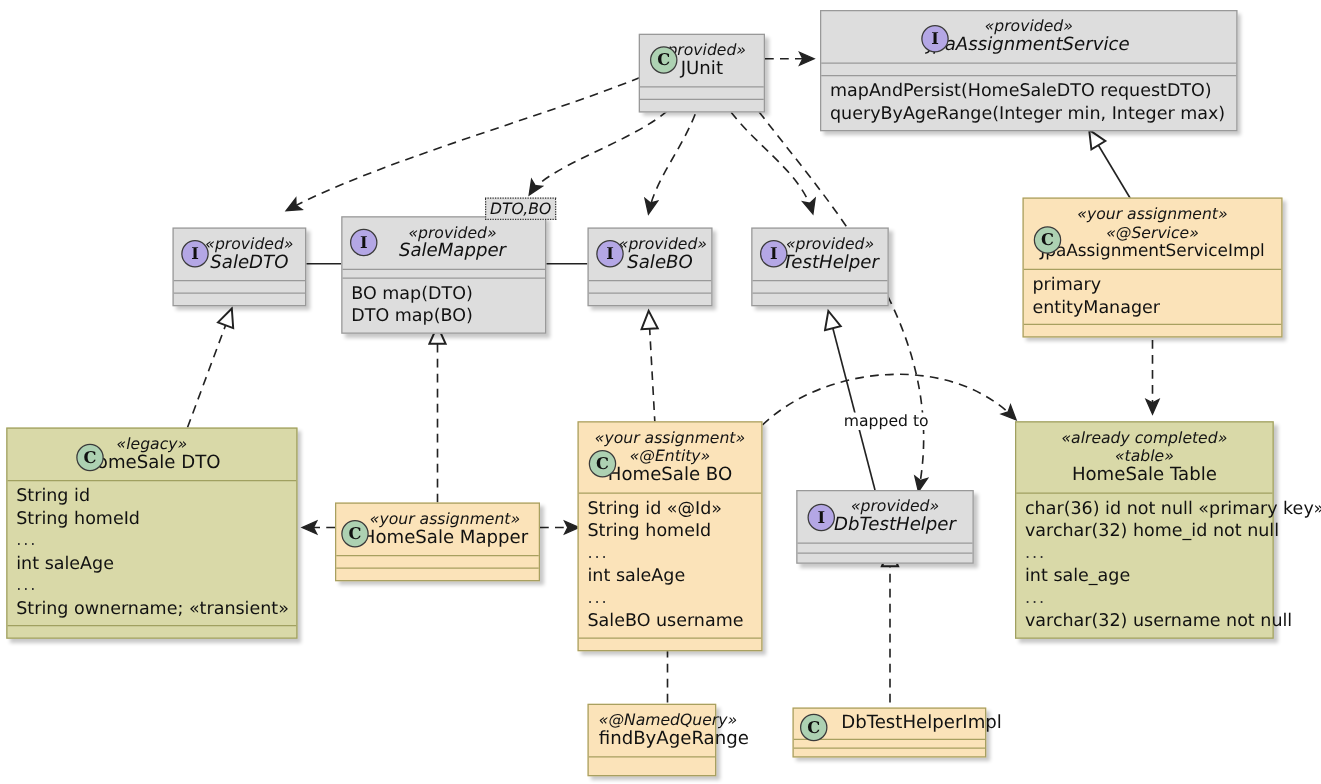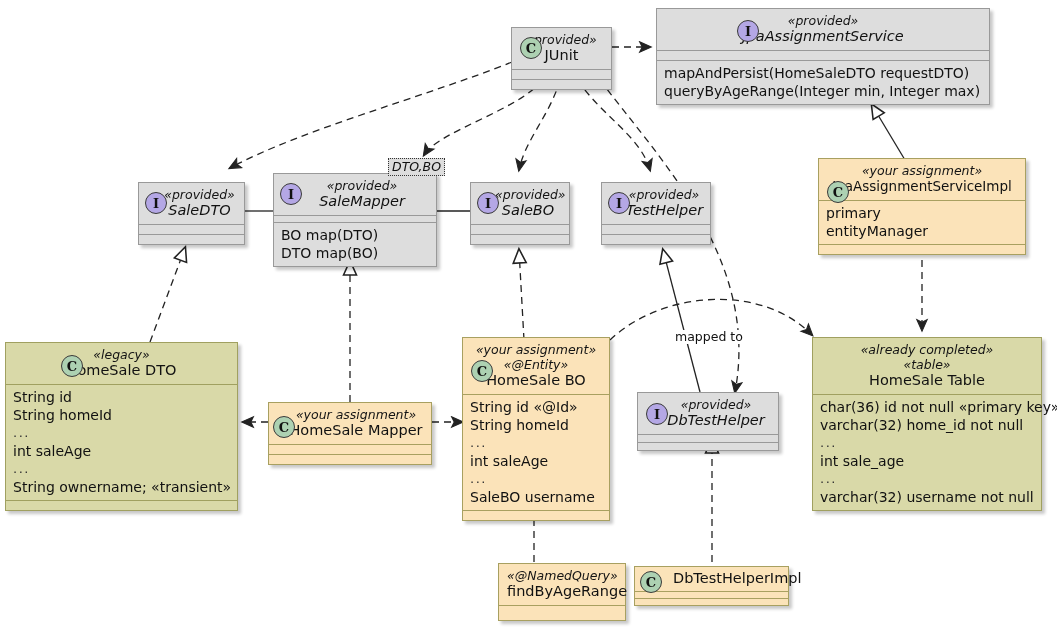--- a/index.html
+++ b/index.html
@@ -177,20 +177,21 @@
     <div class="sep"></div>
     <div class="empty"></div>
     <div class="sep"></div>
     <div class="empty"></div>
   </div>
 
   <div class="node peach" style="left:818px;top:158px;width:208px;">
     <div class="hdr">
       <span class="cicon c" style="top:22px;">C</span>
       <div class="stereo">«your assignment»</div>
+      <div class="stereo">«@Service»</div>
       <div class="nm" style="font-size:13.5px;">JpaAssignmentServiceImpl</div>
     </div>
     <div class="sep"></div>
     <div class="attrs">
       <div>primary</div>
       <div>entityManager</div>
     </div>
     <div class="sep"></div>
     <div class="empty"></div>
   </div>
@@ -251,38 +252,38 @@
       <span class="cicon i" style="left:8px;top:10px;">I</span>
       <div class="stereo" style="margin-left:16px;">«provided»</div>
       <div class="nm ital" style="margin-left:16px;">DbTestHelper</div>
     </div>
     <div class="sep"></div>
     <div class="empty" style="height:7px;"></div>
     <div class="sep"></div>
     <div class="empty" style="height:7px;"></div>
   </div>
 
-  <div class="node olive" style="left:812px;top:337px;width:230px;">
+  <div class="node olive" style="left:812px;top:337px;width:207px;">
     <div class="hdr">
       <div class="stereo">«already completed»</div>
       <div class="stereo">«table»</div>
       <div class="nm">HomeSale Table</div>
     </div>
     <div class="sep"></div>
     <div class="attrs">
       <div>char(36) id not null «primary key»</div>
       <div>varchar(32) home_id not null</div>
       <div class="el">...</div>
       <div>int sale_age</div>
       <div class="el">...</div>
       <div>varchar(32) username not null</div>
     </div>
   </div>
 
-  <div class="node peach" style="left:498px;top:563px;width:128px;">
+  <div class="node peach" style="left:470px;top:563px;width:103px;">
     <div class="hdr">
       <div class="stereo">«@NamedQuery»</div>
       <div class="nm">findByAgeRange</div>
     </div>
     <div class="sep"></div>
     <div class="empty" style="height:14px;"></div>
   </div>
 
   <div class="node peach" style="left:634px;top:566px;width:155px;">
     <div class="hdr" style="padding:3px 6px 4px 6px;">

